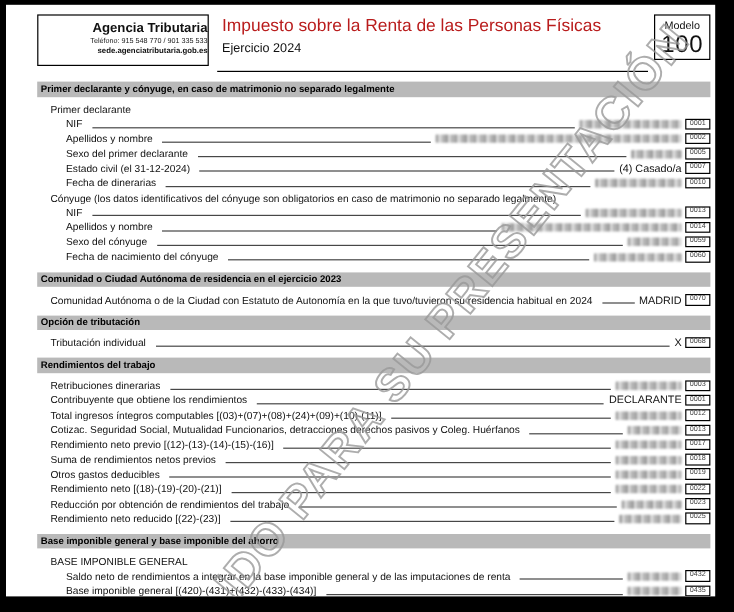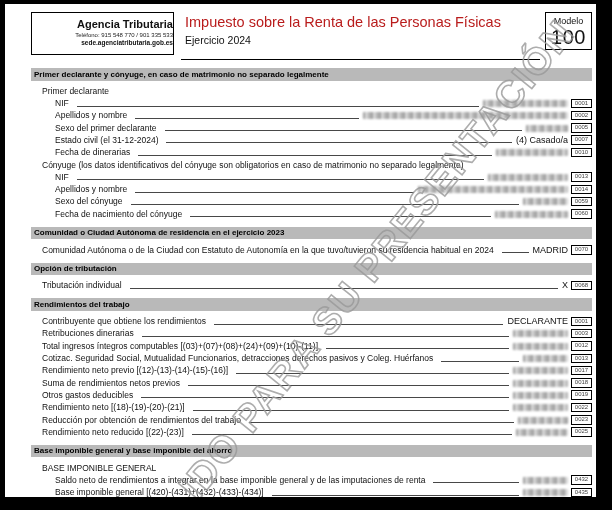--- a/index.html
+++ b/index.html
@@ -139,30 +139,30 @@
       <div class="bar">Opción de tributación</div>
       <div class="row">
         <span class="lbl indent1">Tributación individual</span>
         <span class="fill"></span>
         <span class="val">X</span>
         <span class="code">0068</span>
       </div>
 
       <div class="bar">Rendimientos del trabajo</div>
       <div class="row">
+        <span class="lbl indent1">Retribuciones dinerarias</span>
+        <span class="fill"></span>
+        <span class="red" style="width:55px"></span>
+        <span class="code">0003</span>
+      </div>
+      <div class="row">
         <span class="lbl indent1">Contribuyente que obtiene los rendimientos</span>
         <span class="fill"></span>
         <span class="val">DECLARANTE</span>
         <span class="code">0001</span>
-      </div>
-      <div class="row">
-        <span class="lbl indent1">Retribuciones dinerarias</span>
-        <span class="fill"></span>
-        <span class="red" style="width:55px"></span>
-        <span class="code">0003</span>
       </div>
       <div class="row">
         <span class="lbl indent1">Total ingresos íntegros computables [(03)+(07)+(08)+(24)+(09)+(10)-(11)]</span>
         <span class="fill"></span>
         <span class="red" style="width:55px"></span>
         <span class="code">0012</span>
       </div>
       <div class="row">
         <span class="lbl indent1">Cotizac. Seguridad Social, Mutualidad Funcionarios, detracciones derechos pasivos y Coleg. Huérfanos</span>
         <span class="fill"></span>

